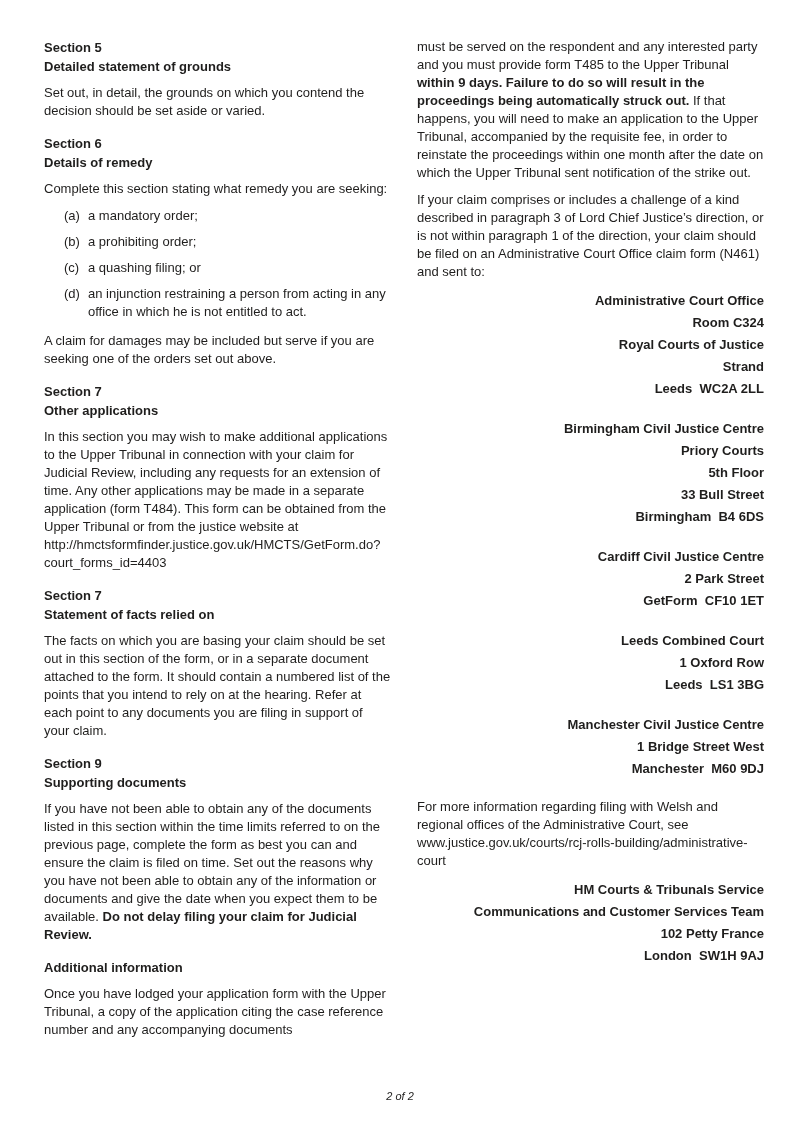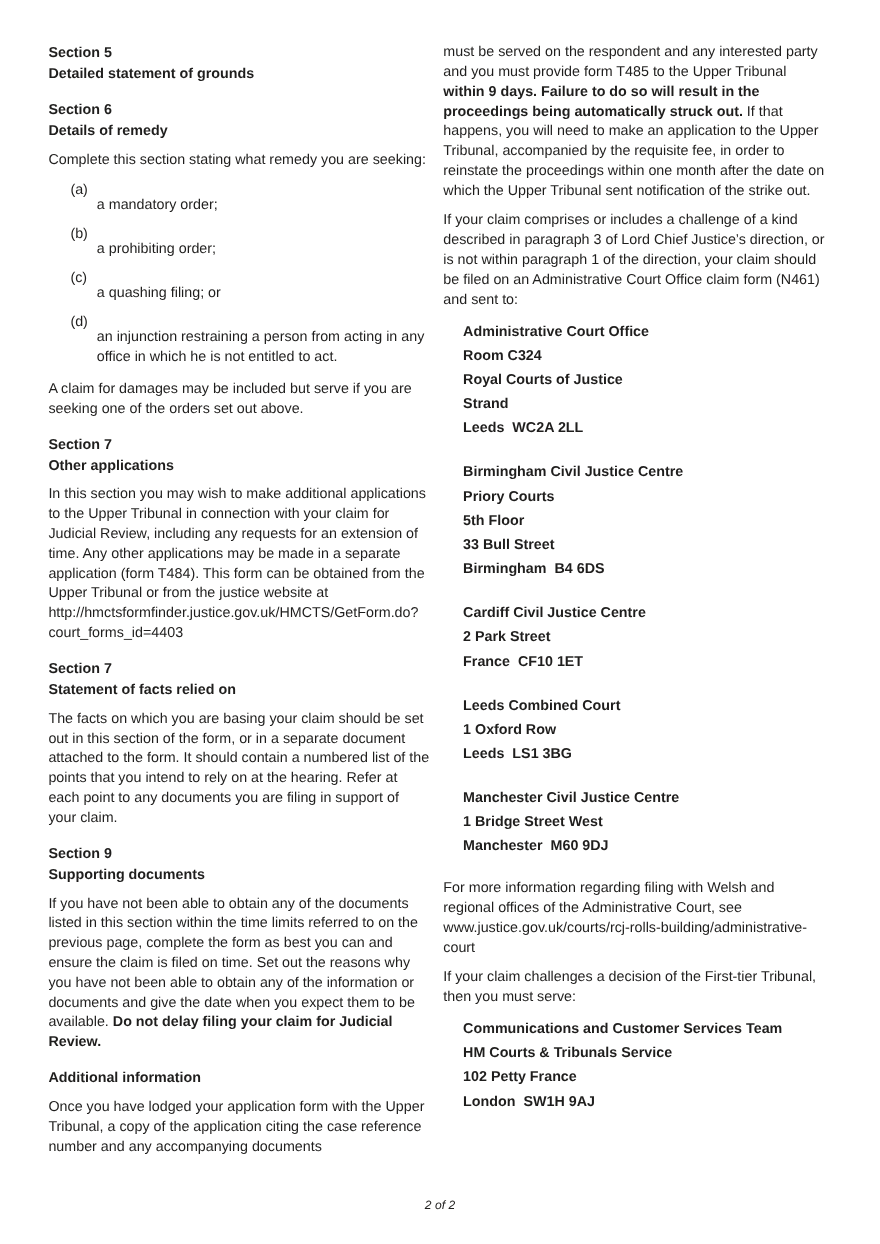--- a/index.html
+++ b/index.html
@@ -8,21 +8,21 @@
   .page {
     position: relative;
     width: 800px;
     height: 1131px;
     margin: 0 auto;
     background: #ffffff;
     overflow: hidden;
   }
   .columns {
     display: flex;
-    gap: 12px;
+    gap: 26px;
     padding: 38px 44px 0 44px;
   }
   .col { width: 347px; flex: 0 0 347px; }
   .para {
     font-size: 13px;
     line-height: 18px;
     margin: 0 0 9px 0;
     overflow-wrap: break-word;
     word-break: break-word;
   }
@@ -36,22 +36,22 @@
   .col > .heading:first-child { margin-top: 0; }
   .list { margin: 0 0 11px 0; }
   .list-item {
     display: flex;
     font-size: 13px;
     line-height: 18px;
     margin: 0 0 8px 0;
     padding-left: 20px;
   }
   .list-marker { flex: 0 0 24px; }
-  .list-text { flex: 1; margin-top: 14px; }
-  .address { margin: 4px 0 18px 18px; }
+  .list-text { flex: 1; }
+  .address { margin: 4px 0 18px 6px; text-align: right; }
   .address-line {
     font-weight: bold;
     font-size: 13px;
     line-height: 22px;
     white-space: pre-wrap;
   }
   .footer {
     position: absolute;
     left: 0;
     bottom: 28px;
@@ -66,20 +66,21 @@
 </head>
 <body>
 
 <div class="page">
   <div class="columns">
     <div class="col">
         <div class="heading">
           <div class="heading-line">Section 5</div>
           <div class="heading-line">Detailed statement of grounds</div>
         </div>
+        <p class="para"><span>Set out, in detail, the grounds on which you contend the decision should be set aside or varied.</span></p>
         <div class="heading">
           <div class="heading-line">Section 6</div>
           <div class="heading-line">Details of remedy</div>
         </div>
         <p class="para"><span>Complete this section stating what remedy you are seeking:</span></p>
         <div class="list">
           <div class="list-item">
             <span class="list-marker">(a)</span>
             <span class="list-text">a mandatory order;</span>
           </div>
@@ -130,36 +131,35 @@
         <div class="address">
           <div class="address-line">Birmingham Civil Justice Centre</div>
           <div class="address-line">Priory Courts</div>
           <div class="address-line">5th Floor</div>
           <div class="address-line">33 Bull Street</div>
           <div class="address-line">Birmingham  B4 6DS</div>
         </div>
         <div class="address">
           <div class="address-line">Cardiff Civil Justice Centre</div>
           <div class="address-line">2 Park Street</div>
-          <div class="address-line">France  CF10 1ET</div>
+          <div class="address-line">GetForm  CF10 1ET</div>
         </div>
         <div class="address">
           <div class="address-line">Leeds Combined Court</div>
           <div class="address-line">1 Oxford Row</div>
           <div class="address-line">Leeds  LS1 3BG</div>
         </div>
         <div class="address">
           <div class="address-line">Manchester Civil Justice Centre</div>
           <div class="address-line">1 Bridge Street West</div>
           <div class="address-line">Manchester  M60 9DJ</div>
         </div>
         <p class="para"><span>For more information regarding filing with Welsh and regional offices of the Administrative Court, see www.justice.gov.uk/courts/rcj-rolls-building/administrative-court</span></p>
-        <p class="para"><span>If your claim challenges a decision of the First-tier Tribunal, then you must serve:</span></p>
         <div class="address">
+          <div class="address-line">HM Courts &amp; Tribunals Service</div>
           <div class="address-line">Communications and Customer Services Team</div>
-          <div class="address-line">HM Courts &amp; Tribunals Service</div>
           <div class="address-line">102 Petty France</div>
           <div class="address-line">London  SW1H 9AJ</div>
         </div>
       </div>
   </div>
   <div class="footer">2 of 2</div>
 </div>
 
 </body></html>

